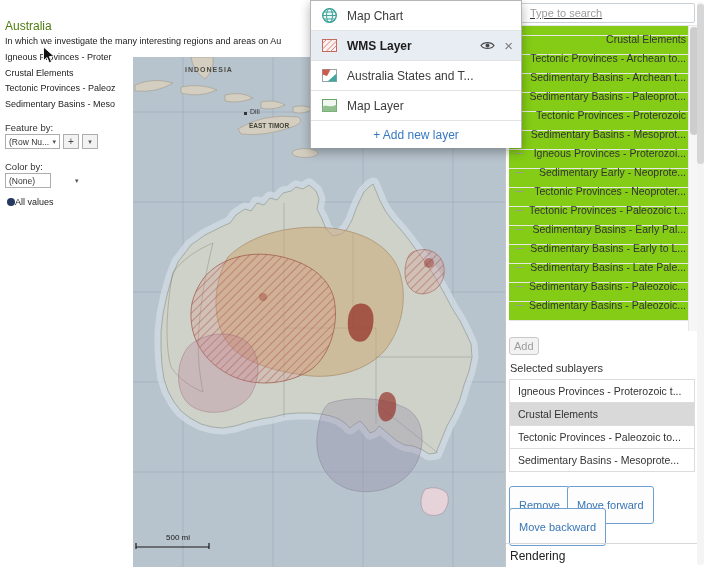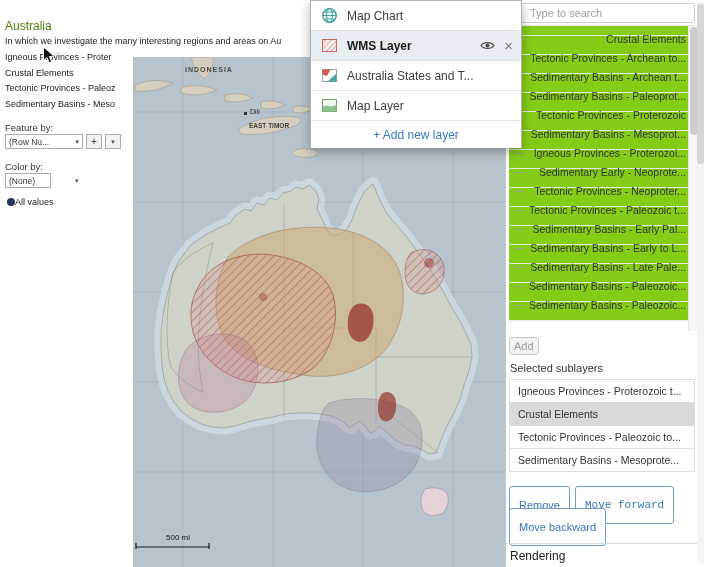--- a/index.html
+++ b/index.html
@@ -18,21 +18,21 @@
   .legend-items { position:absolute; left:5px; top:50px; width:126px; }
   .legend-item { font-size:9px; color:#222; line-height:15.5px; white-space:nowrap; overflow:hidden; }
   .sec-label { position:absolute; left:5px; font-size:9.5px; color:#333; }
   .feature-label { top:122px; }
   .color-label { top:161px; }
   .ctrl-row { position:absolute; left:5px; display:flex; gap:3px; align-items:center; }
   .feature-ctrls { top:134px; }
   .color-ctrls { top:173px; }
   .dd { height:15px; border:1px solid #adadad; background:#fff; font-size:8.5px; color:#333;
         display:flex; align-items:center; justify-content:space-between; padding:0 3px; cursor:pointer; }
-  .dd-rownum { width:78px; }
+  .dd-rownum { width:55px; }
   .dd-none { width:46px;gap:40px; }
   .caret { font-size:7px; color:#555; line-height:1; }
   .sq-btn { width:16px; height:15px; border:1px solid #adadad; background:#f2f2f2; color:#444;
             font-size:10px; display:flex; align-items:center; justify-content:center; cursor:pointer; }
   .all-values { position:absolute; left:7px; top:197px; display:flex; align-items:center; 
                 font-size:9px; color:#222; cursor:pointer; }
   .dot { width:8px; height:8px; border-radius:50%; background:#23395f; }
   .cursor { position:absolute; left:42px; top:46px; z-index:9; }
 
   
@@ -56,21 +56,21 @@
   .eye { display:flex; margin-right:9px; cursor:pointer; }
   .close-x { font-size:15px; color:#7e7e7e; line-height:1; cursor:pointer; }
   .add-layer { height:27px; display:flex; align-items:center; justify-content:center;
                font-size:12px; color:#3779c2; cursor:pointer; background:#fff; }
 
   
   .settings-panel { position:absolute; left:505px; top:0; width:200px; height:567px; background:#fff;
                     border-left:1px solid #c6c6c6; z-index:7; }
   .search-input { position:absolute; left:3px; top:3px; width:186px; height:20px;
                   border:1px solid #c9d0d6; border-radius:2px; font-size:11px; padding:0 20px;
-                  color:#333; font-family:"Liberation Sans", sans-serif; outline:none; }
+                  color:#333; font-family:"Liberation Sans", sans-serif; outline:none;text-decoration:underline; }
   .search-input::placeholder { color:#9b9b9b; }
 
   .sublayer-list-wrap { position:absolute; left:3px; top:25px; width:190px; height:306px;
                         overflow:hidden; border-top:1px solid #e6e6e6; }
   .sublayer-rows { margin-top:-9px; }
   .sl-row { height:19px; display:flex; align-items:center; border-bottom:1px solid #e6e6e6;
             padding:0 13px 12px 6px; cursor:pointer; background:#84cc16;justify-content:space-between; }
   .tree-dash { width:8px; border-top:1px solid #9a9a9a; margin-right:5px; flex:0 0 auto; }
   .sl-text { font-size:10.5px; color:#333; white-space:nowrap; overflow:hidden; }
   .list-scrollbar { position:absolute; right:0; top:0; width:11px; height:306px; background:#f6f6f6;
@@ -84,21 +84,21 @@
   .selected-label { position:absolute; left:4px; top:362px; font-size:11px; color:#333; }
   .selected-list { position:absolute; left:3px; top:379px; width:186px; border:1px solid #dcdcdc; border-bottom:none; }
   .sel-row { height:23px; display:flex; align-items:center; padding-left:8px; border-bottom:1px solid #dcdcdc;
              font-size:10.5px; color:#333; background:#fff; cursor:pointer; white-space:nowrap; overflow:hidden; }
   .sel-row.selected { background:#d9d9d9; }
 
   .btn-blue { position:absolute; font-size:11px; color:#3a76b5; background:#fdfdfd;
               border:1px solid #6f9fd0; border-radius:3px; padding:12px 9px; cursor:pointer;
               font-family:"Liberation Sans", sans-serif; }
   .remove-btn { left:3px; top:486px; }
-  .forward-btn { left:69px; top:486px;font-family:Liberation Mono, monospace; }
+  .forward-btn { left:61px; top:486px; }
   .backward-btn { left:3px; top:508px; }
 
   .rendering-sep { position:absolute; left:0; top:543px; width:193px; border-top:1px solid #d8d8d8; }
   .rendering-label { position:absolute; left:4px; top:549px; font-size:12px; color:#222; }
 
   .panel-scrollbar { position:absolute; right:1px; top:2px; width:7px; height:563px; background:#f4f4f4;
                      border-radius:3px; cursor:pointer; }
   .panel-scrollbar .thumb { position:absolute; left:0; top:2px; width:7px; height:160px;
                             background:#d6d6d6; border-radius:3px; cursor:pointer; }
 </style>

